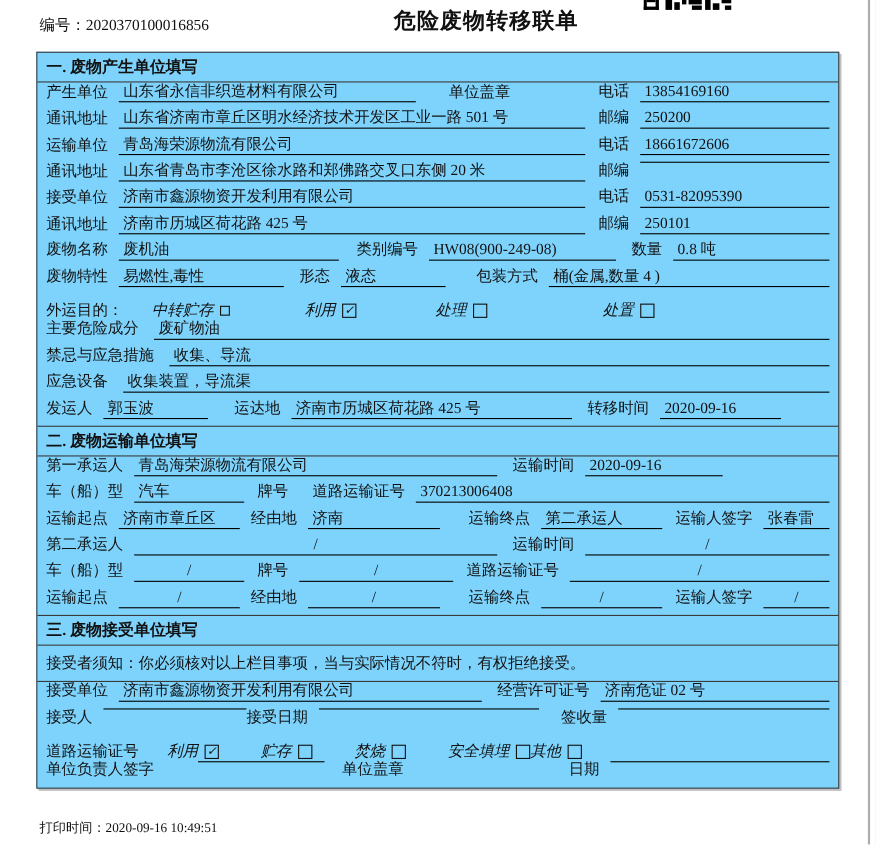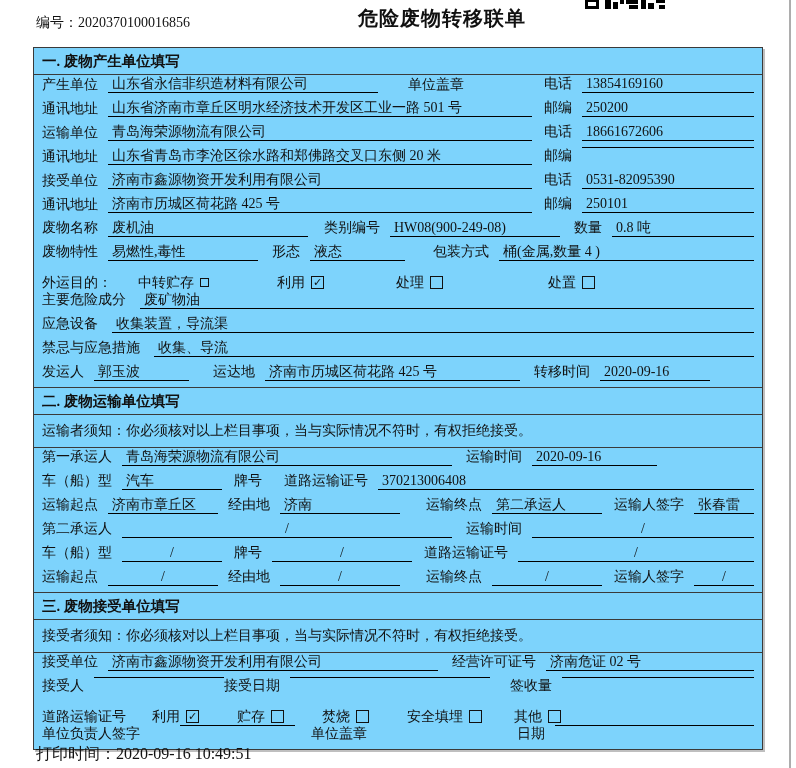--- a/index.html
+++ b/index.html
@@ -25,22 +25,22 @@
   .val{border-bottom:1px solid #000000;padding:0 4px;white-space:nowrap;overflow:hidden;
        flex:0 0 auto;box-sizing:border-box;}
   .grow{flex:1 1 auto;}
   .ctr{text-align:center;}
   .lg{display:flex;align-items:flex-end;flex:0 0 490px;}
   .lg .lgval{flex:1 1 auto;}
   .cb{display:inline-block;width:13px;height:13px;border:1.5px solid #111;box-sizing:border-box;
       margin-left:6px;font-size:11px;line-height:10px;text-align:center;flex:0 0 auto;
       position:relative;top:0;}
   .cb.sm{width:9px;height:9px;border-width:1px;}
-  .opt{white-space:nowrap;display:flex;align-items:center;flex:0 0 auto;}
-  .printline{position:absolute;left:36px;top:744px;font-size:16px;white-space:nowrap;}
+  .opt{white-space:nowrap;display:flex;align-items:center;flex:0 0 auto;font-style:italic;}
+  .printline{position:absolute;left:36px;top:744px;font-size:12px;white-space:nowrap;}
 </style>
 </head>
 <body>
 
 <div class="page">
 
   <div class="serial"><span>编号：</span><span>2020370100016856</span></div>
 
   <div class="title"><span>危险废物转移联单</span></div>
 
@@ -161,42 +161,41 @@
           <span class="cb"></span>
         </span>
       </div>
 
       <div class="row">
         <span class="lbl" style="margin-right:14px">主要危险成分</span>
         <span class="val grow">废矿物油</span>
       </div>
 
       <div class="row">
+        <span class="lbl" style="margin-right:14px">禁忌与应急措施</span>
+        <span class="val grow">收集、导流</span>
+      </div>
+
+      <div class="row">
         <span class="lbl" style="margin-right:14px">应急设备</span>
         <span class="val grow">收集装置，导流渠</span>
-      </div>
-
-      <div class="row">
-        <span class="lbl" style="margin-right:14px">禁忌与应急措施</span>
-        <span class="val grow">收集、导流</span>
       </div>
 
       <div class="row">
         <span class="lbl">发运人</span>
         <span class="val" style="width:95px">郭玉波</span>
         <span class="lbl" style="margin-left:24px">运达地</span>
         <span class="val" style="width:255px">济南市历城区荷花路 425 号</span>
         <span class="lbl" style="margin-left:14px">转移时间</span>
         <span class="val" style="width:110px">2020-09-16</span>
       </div>
     </div>
 
     <div class="sec">
       <div class="sec-header">二. 废物运输单位填写</div>
-      <div class="notice">运输者须知：你必须核对以上栏目事项，当与实际情况不符时，有权拒绝接受。</div>
 
       <div class="row">
         <span class="lbl">第一承运人</span>
         <span class="val" style="width:330px">青岛海荣源物流有限公司</span>
         <span class="lbl" style="margin-left:14px">运输时间</span>
         <span class="val" style="width:125px">2020-09-16</span>
       </div>
 
       <div class="row">
         <span class="lbl">车（船）型</span>
@@ -276,21 +275,21 @@
           <span class="cb"></span>
         </span>
         <span class="opt" style="margin-left:38px">
           <span>焚烧</span>
           <span class="cb"></span>
         </span>
         <span class="opt" style="margin-left:38px">
           <span>安全填埋</span>
           <span class="cb"></span>
         </span>
-        <span class="opt" style="margin-left:32px">
+        <span class="opt" style="">
           <span>其他</span>
           <span class="cb"></span>
         </span>
       </div>
 
       <div class="row">
         <span class="lbl">单位负责人签字</span>
         <span class="val" style="width:115px;margin-left:30px"></span>
         <span class="lbl" style="margin-left:16px">单位盖章</span>
         <span class="lbl" style="margin-left:140px">日期</span>

